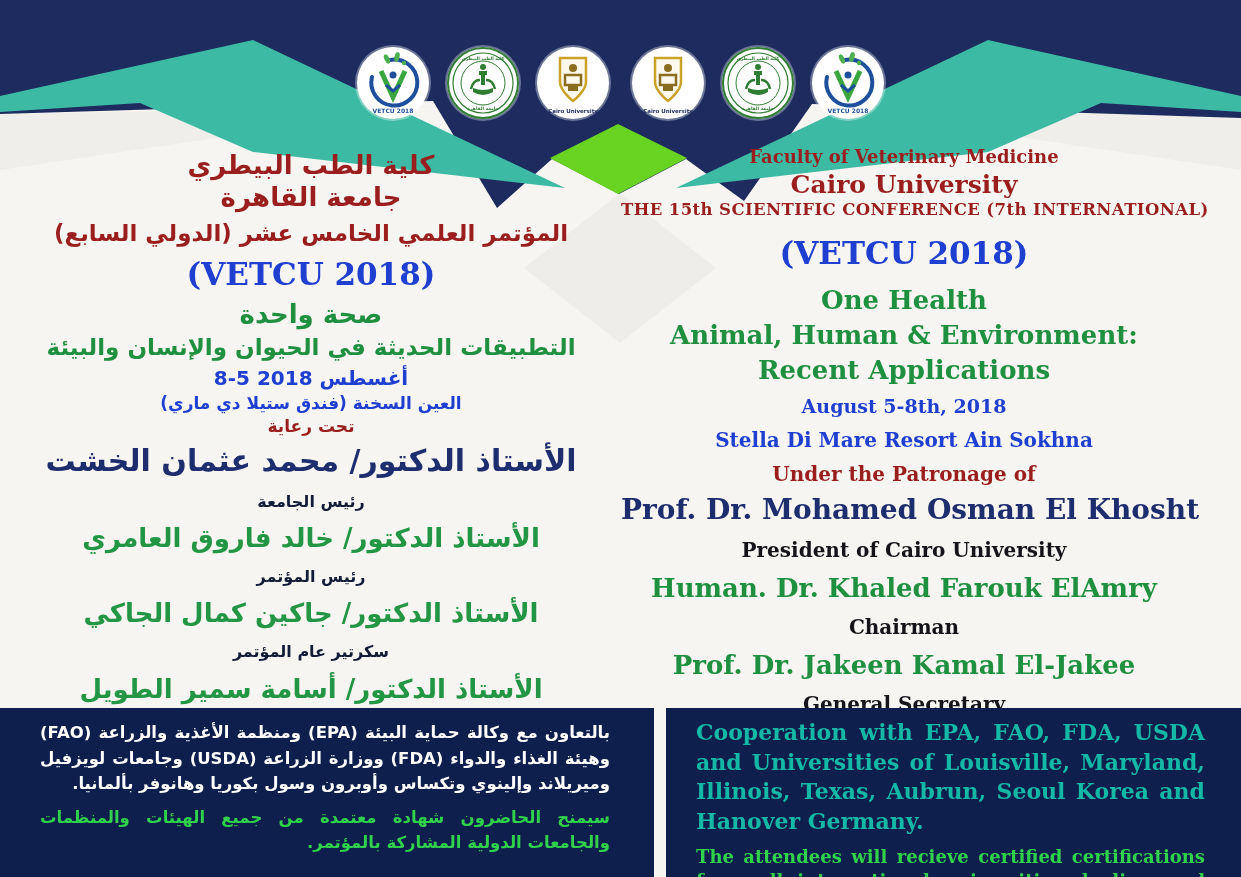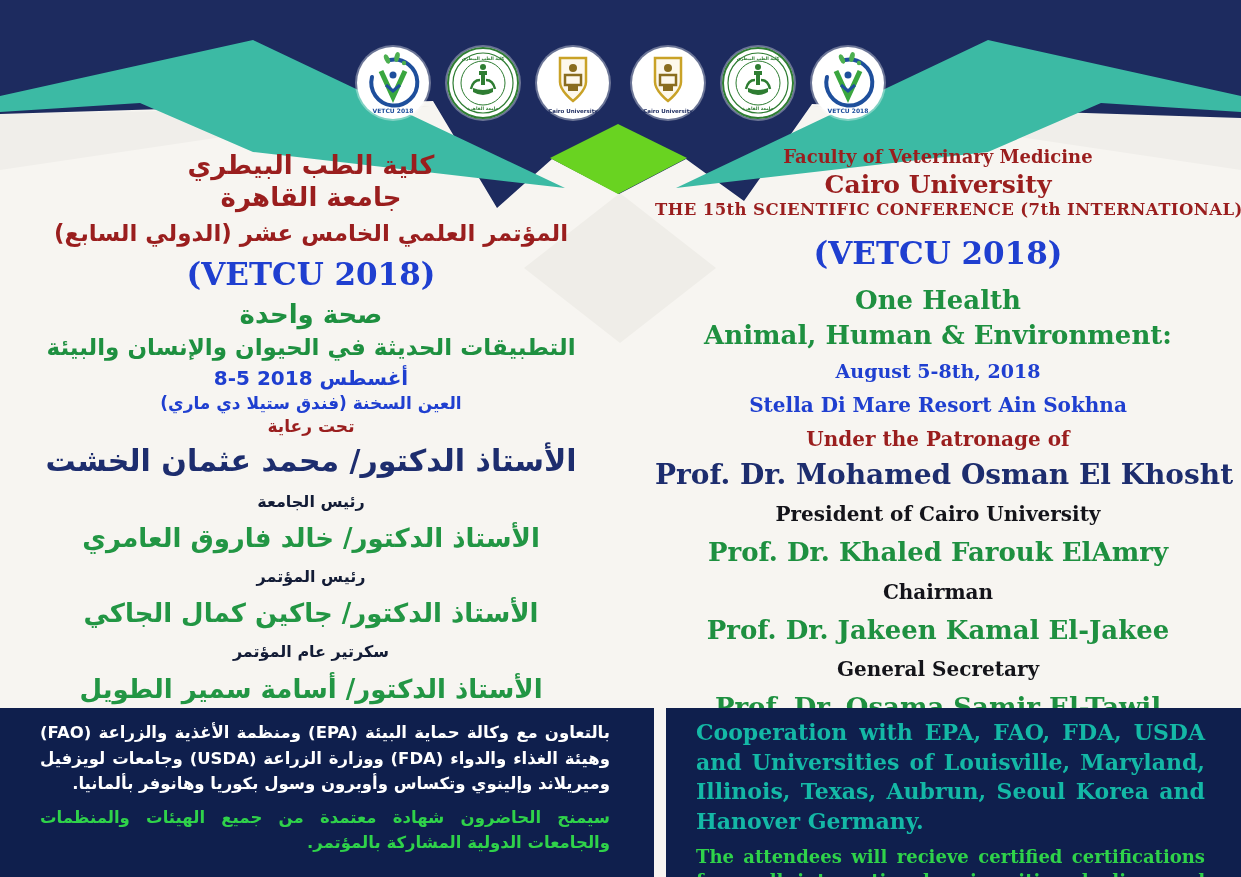--- a/index.html
+++ b/index.html
@@ -39,21 +39,21 @@
     left:550px;top:124px;width:137px;height:70px;background:#69d321;
     clip-path:polygon(68px 0px,137px 34px,68px 70px,0px 34px);
   }
   
   .logo{position:absolute;top:47px;width:72px;height:72px;border-radius:50%;
     background:#fff;box-shadow:0 0 0 2px rgba(255,255,255,.35);}
   .logo svg{display:block;width:72px;height:72px;}
   
   .col{position:absolute;text-align:center;font-weight:bold;}
   .left-col{left:15px;top:150px;width:592px;}
-  .right-col{left:655px;top:146px;width:566px;font-family:"DejaVu Serif",serif;}
+  .right-col{left:621px;top:146px;width:566px;font-family:"DejaVu Serif",serif;}
   .ln{white-space:nowrap;}
   .ar-red{color:#9a1e1e;font-size:26px;line-height:1.22;}
   .ar-conf{color:#9a1e1e;font-size:23px;line-height:1.3;margin-top:6px;}
   .vetcu-ar{color:#1f3fd0;font-family:"DejaVu Serif",serif;font-size:31px;line-height:1.25;margin-top:6px;}
   .ar-green-big{color:#1e9040;font-size:26px;line-height:1.2;margin-top:5px;}
   .ar-green{color:#1e9040;font-size:23px;line-height:1.25;margin-top:3px;}
   .ar-blue-date{color:#1f3fd0;font-size:20px;line-height:1.25;margin-top:4px;}
   .ar-blue-venue{color:#1f3fd0;font-size:17px;line-height:1.2;margin-top:2px;}
   .ar-red-sm{color:#9a1e1e;font-size:17px;line-height:1.25;margin-top:3px;}
   .ar-navy-name{color:#1d2d6e;font-size:30px;line-height:1.2;margin-top:5px;}
@@ -196,26 +196,27 @@
     <div class="ln ar-role">مقرر المؤتمر</div>
   </div>
 
   <div class="col right-col">
     <div class="ln en-red-sm">Faculty of Veterinary Medicine</div>
     <div class="ln en-red-big">Cairo University</div>
     <div class="ln en-red-conf">THE 15th SCIENTIFIC CONFERENCE (7th INTERNATIONAL)</div>
     <div class="ln en-vetcu">(VETCU 2018)</div>
     <div class="ln en-green-title mt12">One Health</div>
     <div class="ln en-green-title mt4">Animal, Human &amp; Environment:</div>
+    <div class="ln en-green-title mt4">Recent Applications</div>
     <div class="ln en-blue-date">August 5-8th, 2018</div>
     <div class="ln en-blue-venue">Stella Di Mare Resort Ain Sokhna</div>
     <div class="ln en-red-patron">Under the Patronage of</div>
     <div class="ln en-navy-name">Prof. Dr. Mohamed Osman El Khosht</div>
     <div class="ln en-black-role">President of Cairo University</div>
-    <div class="ln en-green-name">Prof. Dr. Khaled Farouk ElAmry</div>
+    <div class="ln en-green-name">Human. Dr. Khaled Farouk ElAmry</div>
     <div class="ln en-black-role">Chairman</div>
     <div class="ln en-green-name">Prof. Dr. Jakeen Kamal El-Jakee</div>
     <div class="ln en-black-role">General Secretary</div>
     <div class="ln en-green-name">Prof. Dr. Osama Samir El-Tawil</div>
     <div class="ln en-black-role">Conference Coordinator</div>
   </div>
 
   <div class="footer-left" dir="rtl">
     <p class="f-white-ar">بالتعاون مع وكالة حماية البيئة (EPA) ومنظمة الأغذية والزراعة (FAO) وهيئة الغذاء والدواء (FDA) ووزارة الزراعة (USDA) وجامعات لويزفيل وميريلاند وإلينوي وتكساس وأوبرون وسول بكوريا وهانوفر بألمانيا.</p>
     <p class="f-green-ar">سيمنح الحاضرون شهادة معتمدة من جميع الهيئات والمنظمات والجامعات الدولية المشاركة بالمؤتمر.</p>

